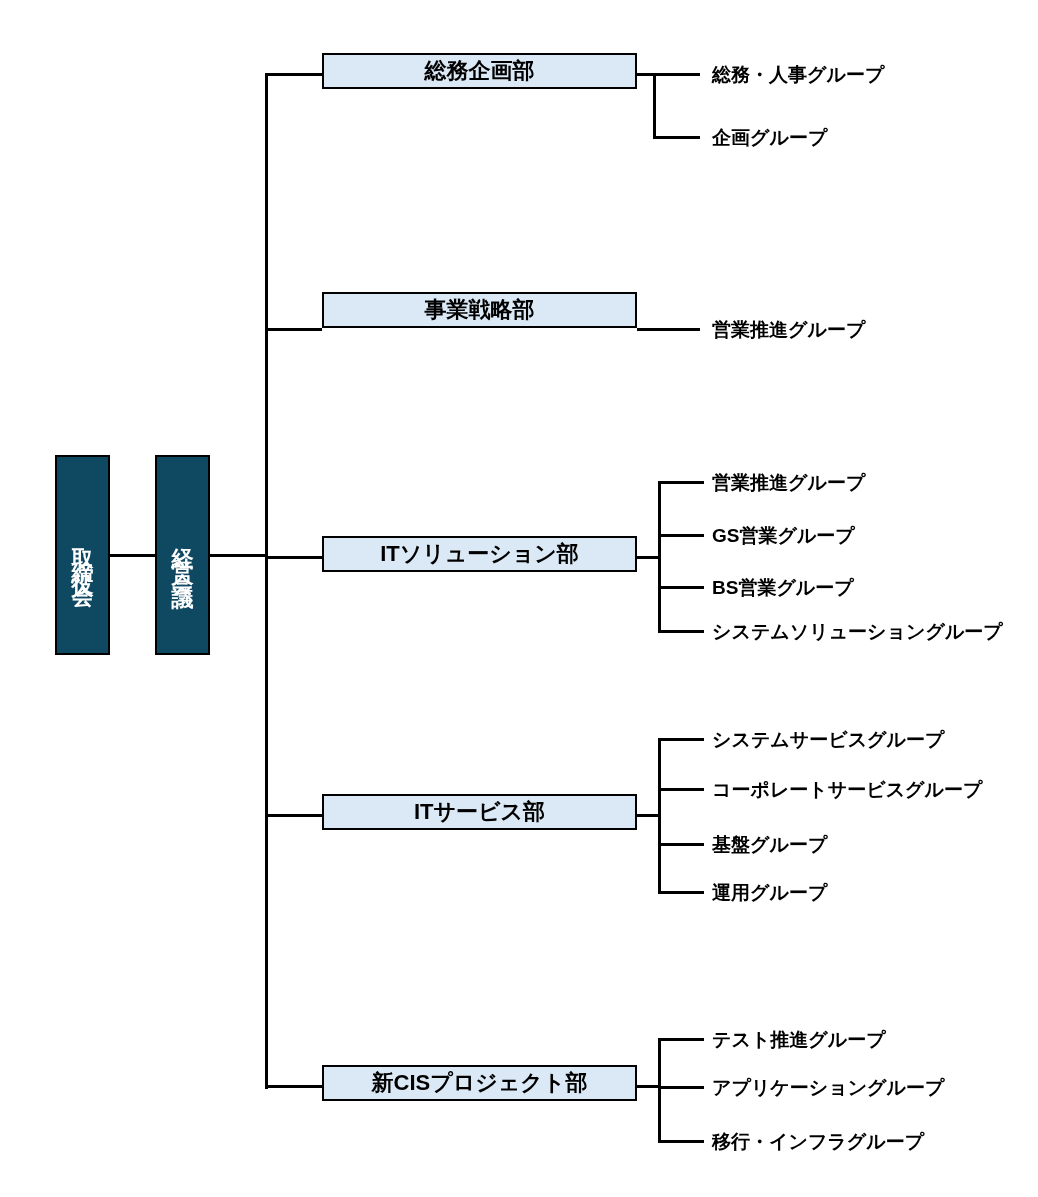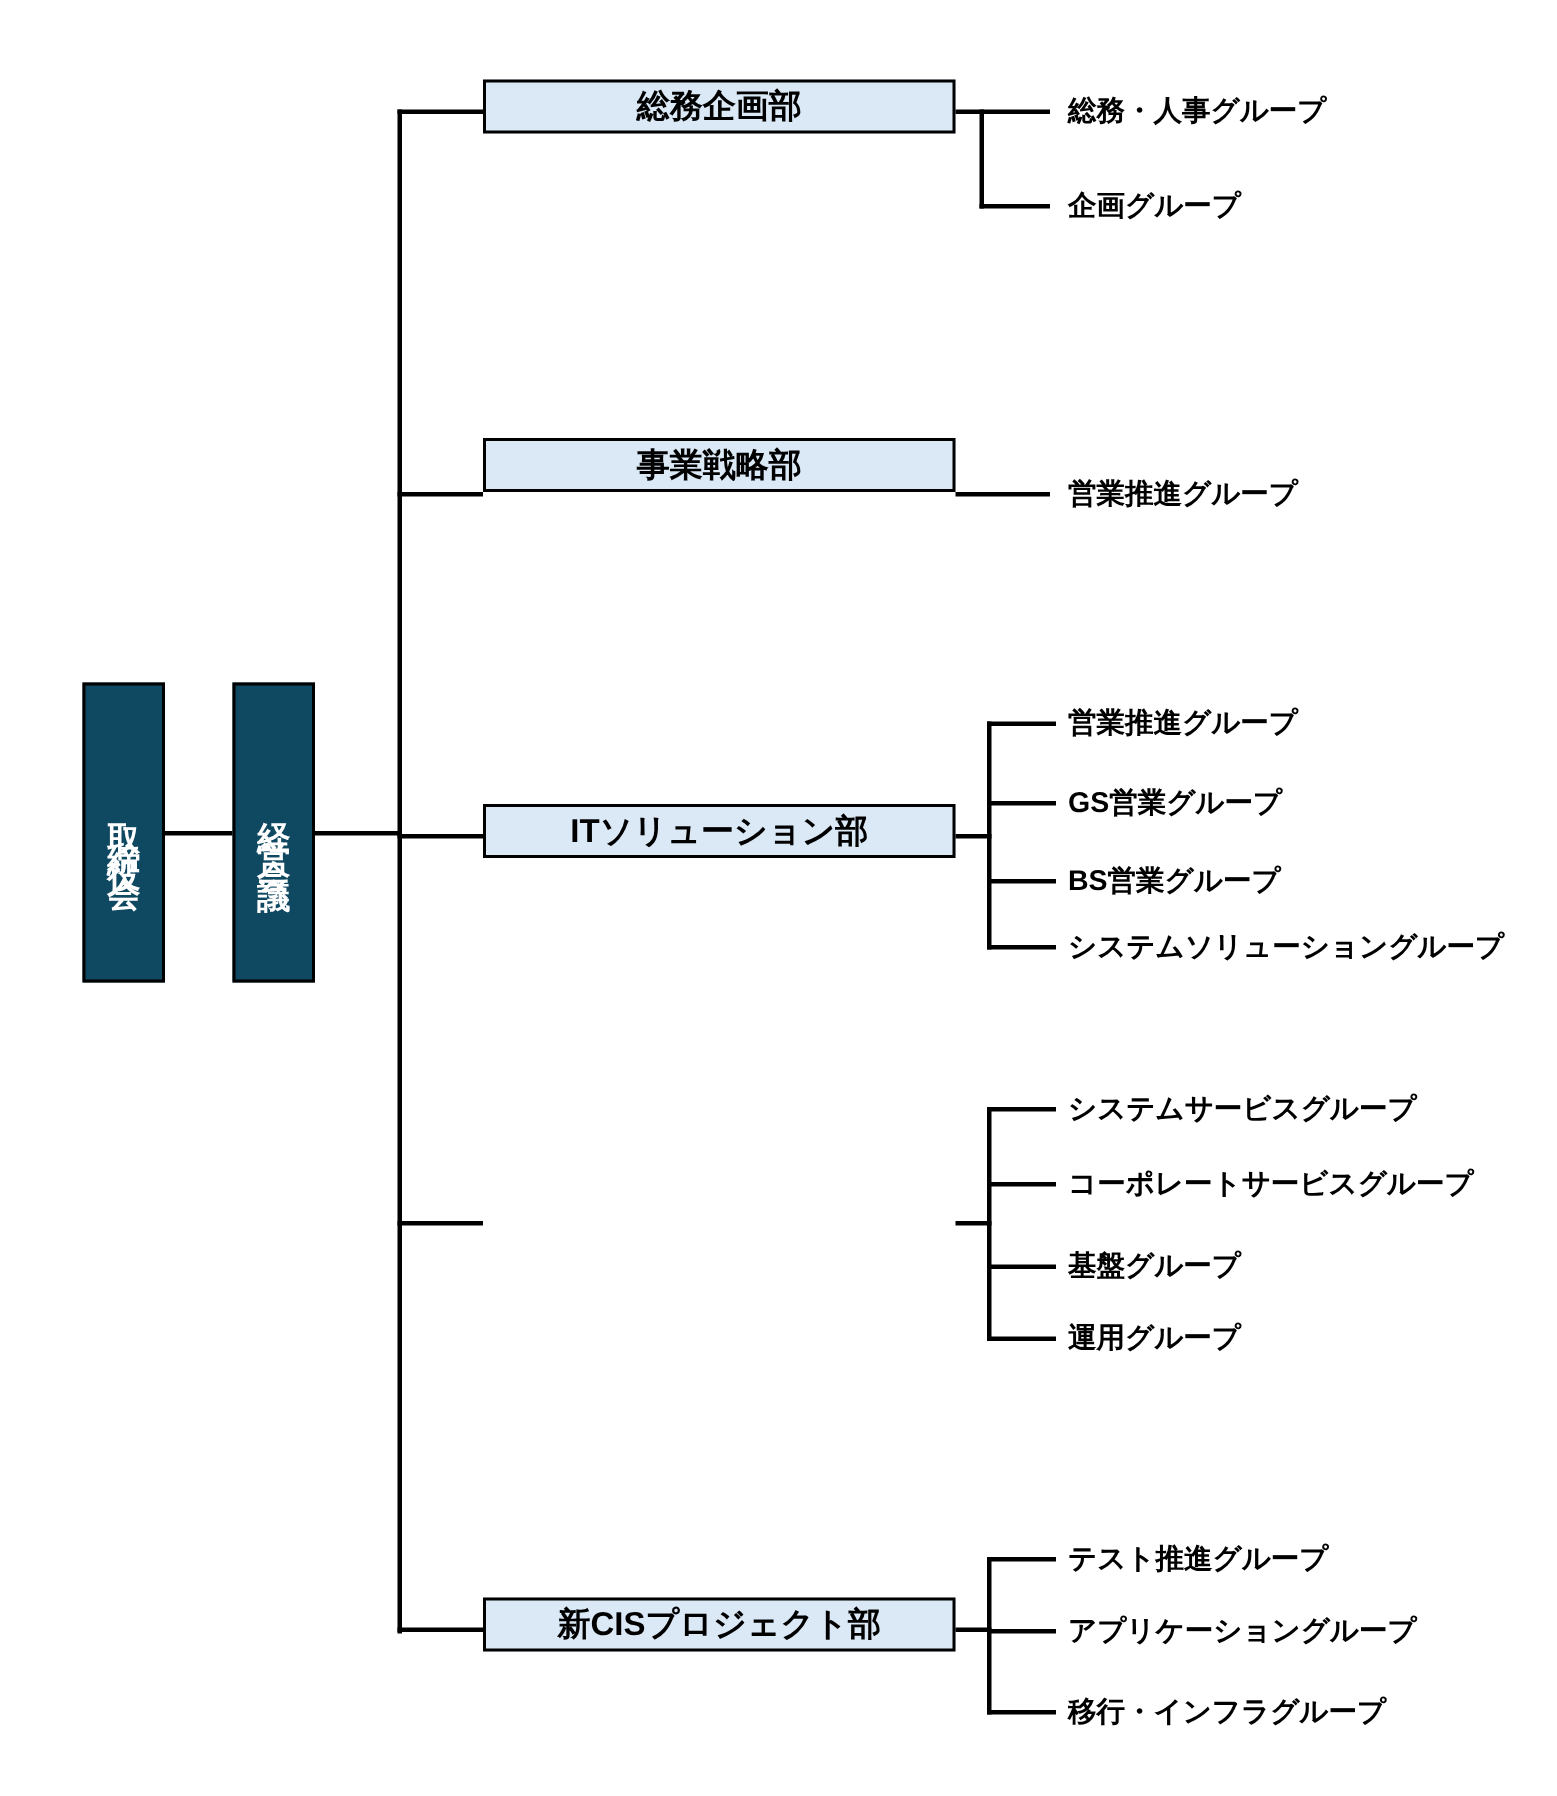--- a/index.html
+++ b/index.html
@@ -55,20 +55,23 @@
 
   <div class="dept-box" style="top:53px;">
     <span>総務企画部</span>
   </div>
   <div class="dept-box" style="top:292px;">
     <span>事業戦略部</span>
   </div>
   <div class="dept-box" style="top:536px;">
     <span>ITソリューション部</span>
   </div>
+  <div class="dept-box" style="top:794px;">
+    <span>ITサービス部</span>
+  </div>
   <div class="dept-box" style="top:1065px;">
     <span>新CISプロジェクト部</span>
   </div>
 
   <div class="hl" style="left:637px;top:73px;width:63px;"></div>
   <div class="vl" style="left:653px;top:73px;height:66px;"></div>
   <div class="hl" style="left:653px;top:136px;width:47px;"></div>
   <div class="group-label" style="top:61px;">総務・人事グループ</div>
   <div class="group-label" style="top:124px;">企画グループ</div>
 

